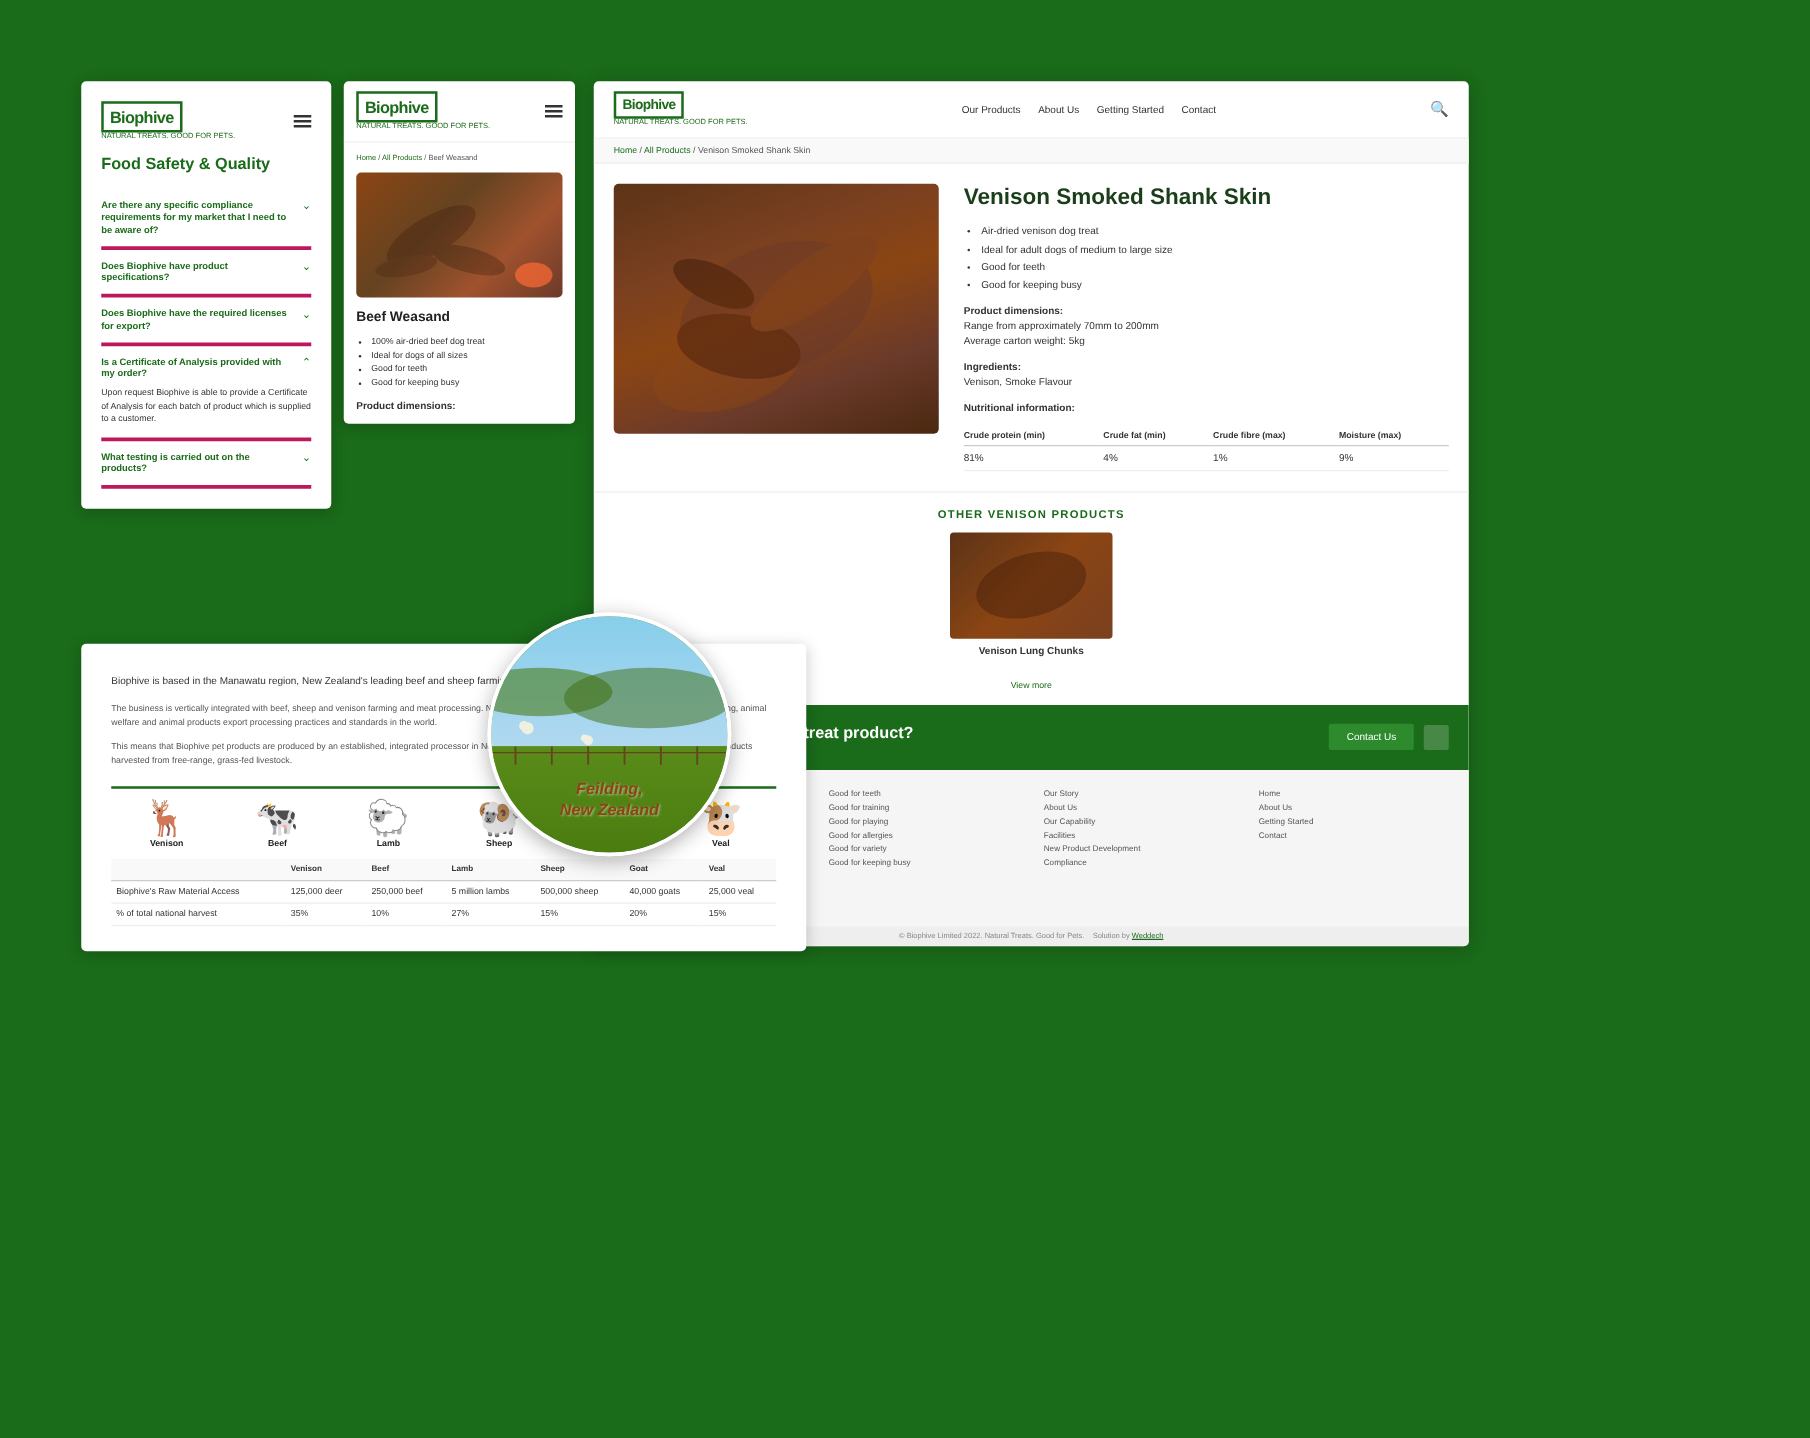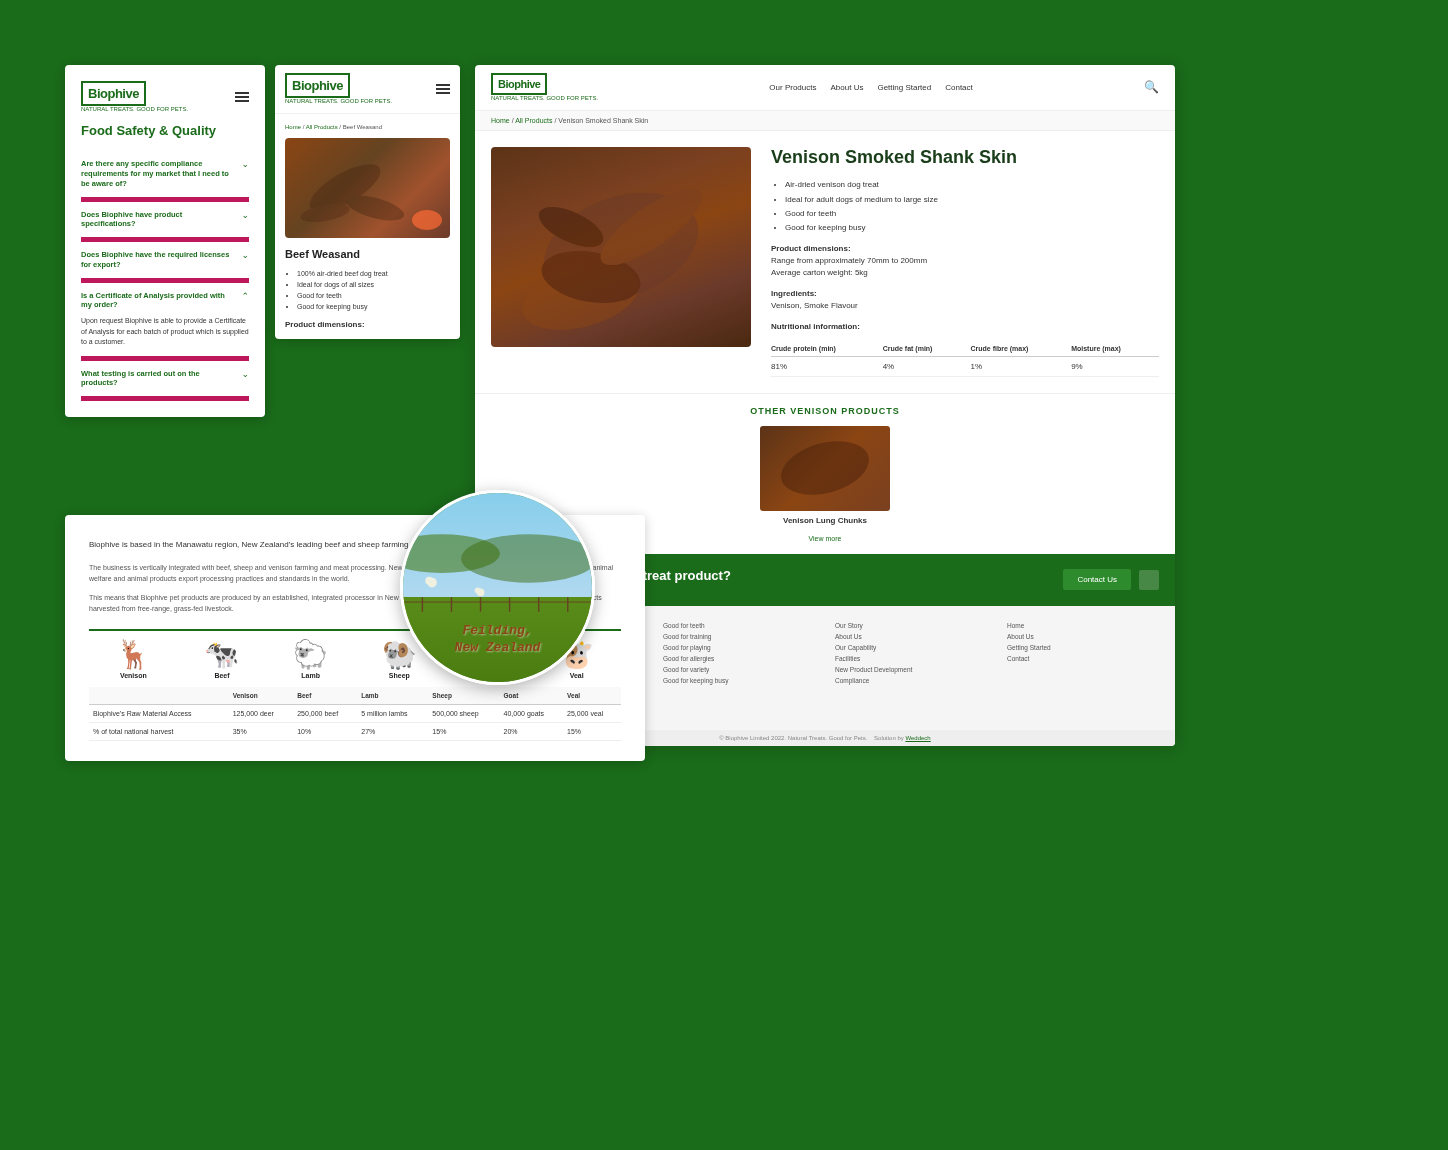--- a/index.html
+++ b/index.html
@@ -53,21 +53,21 @@
       margin: 2px 0;
     }
     .faq-title {
       color: #1a6b1a;
       font-size: 13px;
       font-weight: 700;
       margin-bottom: 12px;
       line-height: 1.3;
     }
     .faq-item {
-      border-bottom: 5px solid #be185d;
+      border-bottom: 3px solid #be185d;
       padding: 8px 0;
     }
     .faq-question {
       display: flex;
       justify-content: space-between;
       align-items: flex-start;
       cursor: pointer;
     }
     .faq-question-text {
       font-size: 7.5px;
@@ -298,21 +298,21 @@
     .other-product-img.img2 {
       background: linear-gradient(135deg, #3a2010 0%, #5c3317 40%, #2d1a0a 100%);
     }
     .other-product-img.img3 {
       background: linear-gradient(135deg, #A0522D 0%, #CD853F 50%, #8B6914 100%);
     }
     .other-product-name {
       font-size: 8px;
       font-weight: 600;
       color: #333;
-      margin-bottom: 10px;
+      margin-bottom: 20px;
     }
     .other-product-link {
       font-size: 7px;
       color: #1a6b1a;
       text-decoration: none;
       display: block;
     }
 
     
     .cta-bar {
@@ -446,29 +446,28 @@
       padding: 5px 4px;
       border-bottom: 1px solid #eee;
       vertical-align: top;
     }
     .raw-table tr:first-child td { font-weight: 500; }
 
     
     #panel-feilding {
       position: absolute;
       top: 490px;
-      left: 400px;
+      left: 390px;
       width: 195px;
       height: 195px;
       border-radius: 50%;
       background: linear-gradient(160deg, #5c8c2a 0%, #7ab040 40%, #4a7c1a 70%, #2d5c10 100%);
       box-shadow: 0 4px 16px rgba(0,0,0,0.3);
       overflow: hidden;
       border: 3px solid #fff;
-      font-family: Liberation Mono, monospace;
     }
     .feilding-label {
       position: absolute;
       bottom: 25px;
       left: 0;
       right: 0;
       text-align: center;
       font-size: 13px;
       font-weight: 700;
       color: #8B4513;

